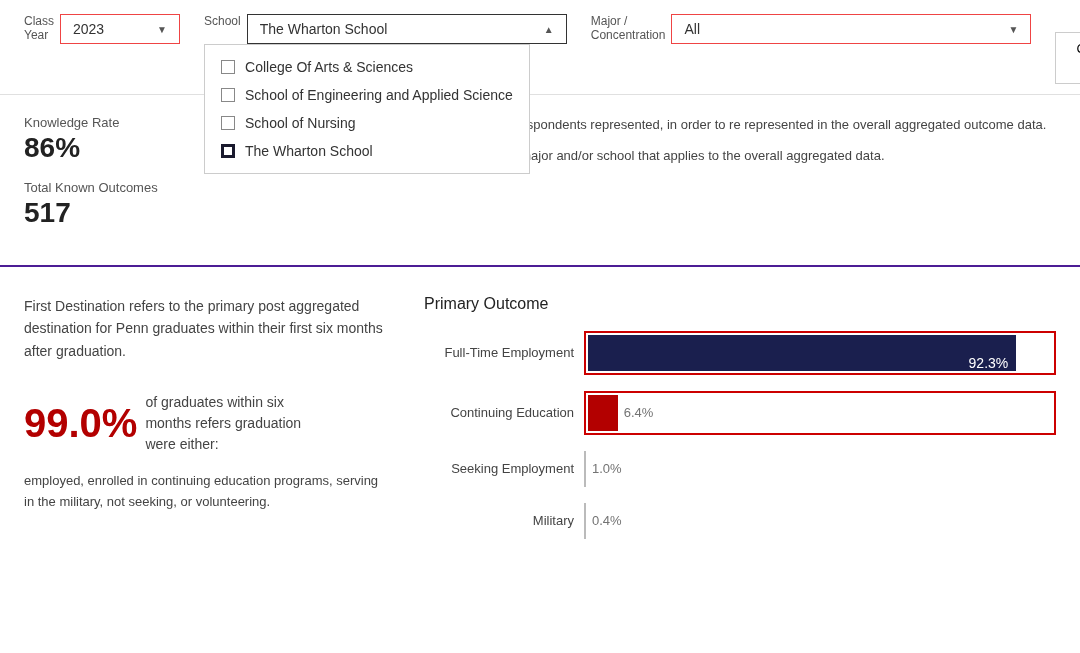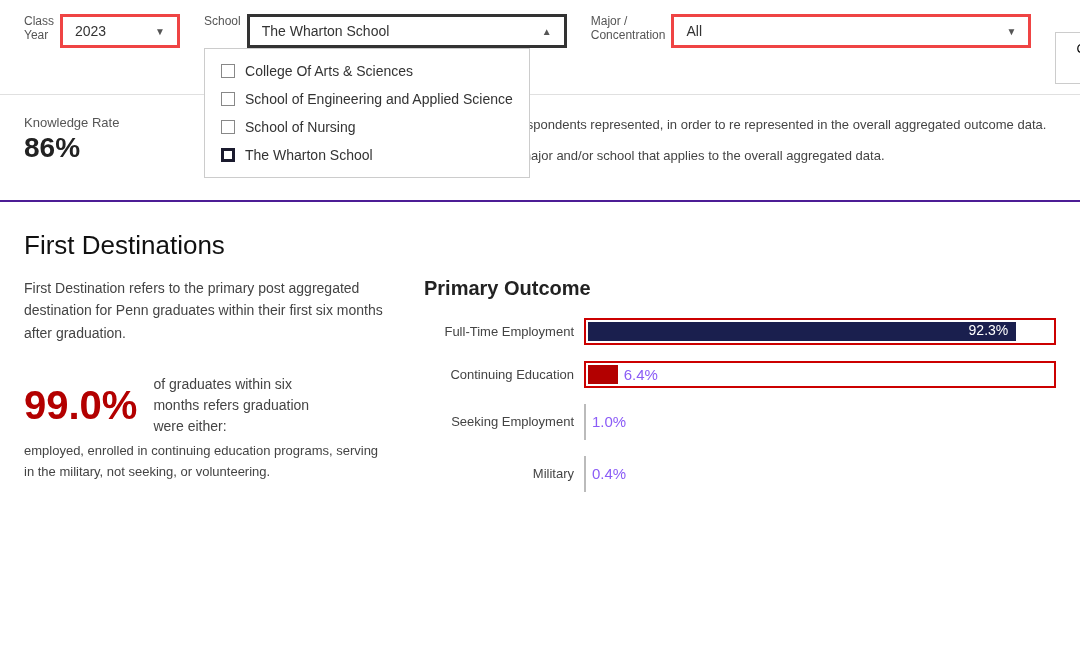--- a/index.html
+++ b/index.html
@@ -31,21 +31,21 @@
 
     .filter-label {
       font-size: 12px;
       color: #555;
       font-weight: 400;
     }
 
     .filter-select {
       display: flex;
       align-items: center;
-      border: 3px solid #ef4444;
+      border: 1px solid #ef4444;
       padding: 6px 12px;
       cursor: pointer;
       background: #fff;
       min-width: 120px;
       font-size: 14px;
       gap: 8px;
       justify-content: space-between;
     }
 
     .filter-select.active {
@@ -197,22 +197,22 @@
     .first-dest-desc {
       font-size: 14px;
       color: #444;
       line-height: 1.6;
       margin-bottom: 30px;
     }
 
     .highlight-row {
       display: flex;
       align-items: center;
-      gap: 16px;
-      margin-bottom: 4px;
+      gap: 8px;
+      margin-bottom: 16px;
     }
 
     .big-percent {
       font-size: 40px;
       font-weight: 700;
       color: #b30000;
     }
 
     .highlight-desc {
       font-size: 14px;
@@ -225,22 +225,22 @@
       color: #444;
       line-height: 1.6;
     }
 
     
     .chart-section {
       flex: 1;
     }
 
     .chart-title {
-      font-size: 20px;
-      font-weight: 700;
+      font-size: 16px;
+      font-weight: 400;
       color: #222;
       margin-bottom: 18px;
     }
 
     .bar-row {
       display: flex;
       align-items: center;
       margin-bottom: 16px;
     }
 
@@ -256,45 +256,45 @@
     .bar-wrapper {
       flex: 1;
       display: flex;
       align-items: center;
       border: 2px solid #c00;
       padding: 2px;
       position: relative;
     }
 
     .bar {
-      height: 19px;
-      display: flex;
-      align-items: flex-start;
+      height: 36px;
+      display: flex;
+      align-items: flex-end;
       justify-content: flex-end;
       padding-right: 8px;
     }
 
     .bar-navy {
       background: #1a1f4e;
     }
 
     .bar-red {
       background: #b30000;
     }
 
     .bar-value {
       font-size: 14px;
       font-weight: 500;
       color: #fff;
       white-space: nowrap;
     }
 
     .bar-value-outside {
-      font-size: 15px;
-      color: #8b5cf6;
+      font-size: 13px;
+      color: #737373;
       margin-left: 6px;
     }
 
     .bar-small-wrapper {
       flex: 1;
       display: flex;
       align-items: center;
     }
   </style>
 </head>
@@ -347,29 +347,32 @@
 
   <button class="clear-filters-btn">Clear all filters</button>
 </div>
 
 <div class="stats-section">
   <div class="stats-left">
     <div class="stat-item">
       <div class="stat-label">Knowledge Rate</div>
       <div class="stat-value">86%</div>
     </div>
+    <div class="stat-item">
+      <div class="stat-label">Total Known Outcomes</div>
+      <div class="stat-value">517</div>
+    </div>
   </div>
   <div class="stats-right">
     <p>s or cross selections where there are fewer than 9 respondents represented, in order to re represented in the overall aggregated outcome data.</p>
     <p>rom multiple schools will show up once under each major and/or school that applies to the overall aggregated data.</p>
   </div>
 </div>
 
 <div class="main-content">
-  <h2 class="section-title">First Destinations</h2>
 
   <div class="first-dest-layout">
 
     <div class="first-dest-left">
       <p class="first-dest-desc">First Destination refers to the primary post aggregated destination for Penn graduates within their first six months after graduation.</p>
 
       <div class="highlight-row">
         <span class="big-percent">99.0%</span>
         <div class="highlight-desc">
           <span>of graduates within six</span><br>

